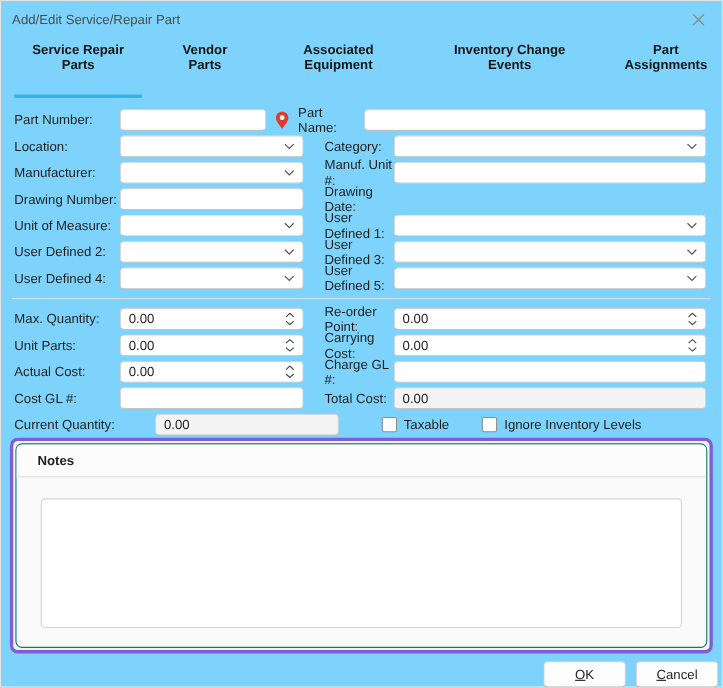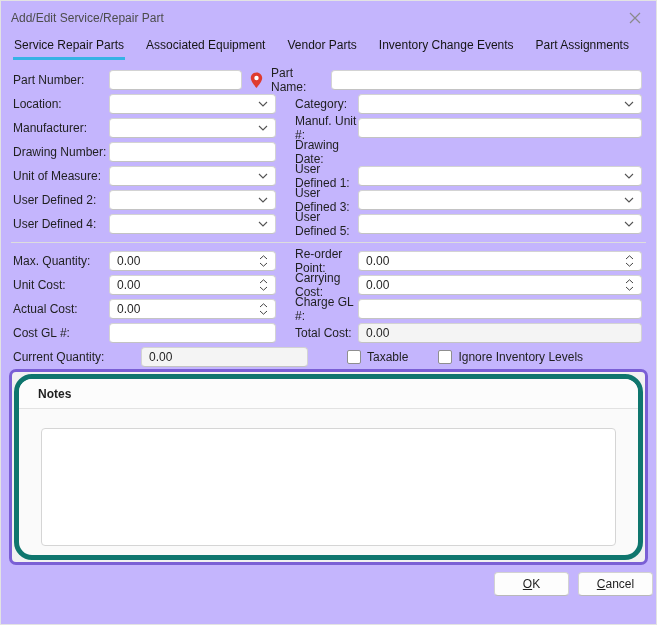--- a/index.html
+++ b/index.html
@@ -4,30 +4,30 @@
 <style>
   * { box-sizing: border-box; }
   html,body { margin:0; padding:0; }
   body {
     width:657px; height:625px;
     font-family:"Liberation Sans", sans-serif;
     font-size:12px; color:#1f1f1f;
     background:#f1f1f1;
     overflow:hidden;
   }
-  .dialog { width:657px; height:625px; background:#c4b5fd; border:1px solid #e3e3e3; position:relative; }
+  .dialog { width:657px; height:625px; background:#7dd3fc; border:1px solid #e3e3e3; position:relative; }
 
   
   .titlebar { display:flex; justify-content:space-between; align-items:center; padding:8px 12px 0 10px; }
   .title { color:#4c4c4c; }
   .close-btn { color:#8a8a8a; width:18px; height:18px; display:flex; align-items:center; justify-content:center; cursor:default; }
 
   
   .tabs { display:flex; gap:20px; padding:9px 0 0 12px; }
-  .tab { font-weight:normal; color:#151515; padding:2px 1px 5px 1px; border-bottom:3px solid transparent; }
+  .tab { font-weight:bold; color:#151515; padding:2px 1px 20px 1px; border-bottom:3px solid transparent;text-align:center; }
   .tab.active { border-bottom-color:#35b2e5; }
 
   
   .form { padding:10px 14px 0 12px; }
   .row { display:flex; align-items:center; height:20px; margin-bottom:4px; }
   .lbl1 { width:96px; flex-shrink:0; }
   .lbl2 { width:82px; flex-shrink:0; padding-left:19px; }
   .lbl2.partname { width:60px; }
   .field {
     height:20px; background:#ffffff;
@@ -49,21 +49,21 @@
   .cblbl { margin-left:6px; }
   .cbgap { width:30px; }
 
   
   .notes-outer {
     margin:2px 8px 0 8px; height:196px;
     border:3px solid #7a5fd5; border-radius:7px;
     padding:2px; background:#f1f1f1;
   }
   .notes-group {
-    height:100%; border:5px solid #0f766e; border-radius:18px;
+    height:100%; border:1px solid #0f766e; border-radius:6px;
     background:#fafafa; display:flex; flex-direction:column; overflow:hidden;
   }
   .notes-header { font-weight:bold; padding:8px 0 7px 19px; border-bottom:1px solid #e2e2e2; background:#fcfcfc; }
   .notes-body { flex:1; padding:19px 22px 0 22px; }
   .notes-text {
     width:100%; height:118px; resize:none;
     border:1px solid #d5d5d5; border-radius:4px; background:#ffffff;
     font-family:"Liberation Sans", sans-serif; font-size:12px; padding:4px 6px; outline:none;
   }
 
@@ -87,22 +87,22 @@
     <span class="title">Add/Edit Service/Repair Part</span>
     <span class="close-btn">
       <svg width="12" height="12" viewBox="0 0 12 12">
           <path d="M1 1 L11 11 M11 1 L1 11" stroke="#8a8a8a" stroke-width="1.2" fill="none"></path>
         </svg>
     </span>
   </div>
 
   <div class="tabs">
     <div class="tab active">Service Repair Parts</div>
+    <div class="tab">Vendor Parts</div>
     <div class="tab">Associated Equipment</div>
-    <div class="tab">Vendor Parts</div>
     <div class="tab">Inventory Change Events</div>
     <div class="tab">Part Assignments</div>
   </div>
 
   <div class="form">
 
     <div class="row">
       <span class="lbl1">Part Number:</span>
       <div class="field f1 narrow">
           <span></span>
@@ -247,21 +247,21 @@
         <span class="spin">
             <svg width="9" height="12" viewBox="0 0 9 12">
               <path d="M1 4 L4.5 0.8 L8 4" stroke="#444" stroke-width="1" fill="none"></path>
               <path d="M1 8 L4.5 11.2 L8 8" stroke="#444" stroke-width="1" fill="none"></path>
             </svg>
           </span>
       </div>
     </div>
 
     <div class="row">
-      <span class="lbl1">Unit Cost:</span>
+      <span class="lbl1">Unit Parts:</span>
       <div class="field f1">
           <span>0.00</span>
         <span class="spin">
             <svg width="9" height="12" viewBox="0 0 9 12">
               <path d="M1 4 L4.5 0.8 L8 4" stroke="#444" stroke-width="1" fill="none"></path>
               <path d="M1 8 L4.5 11.2 L8 8" stroke="#444" stroke-width="1" fill="none"></path>
             </svg>
           </span>
       </div>
       <span class="lbl2">Carrying Cost:</span>

